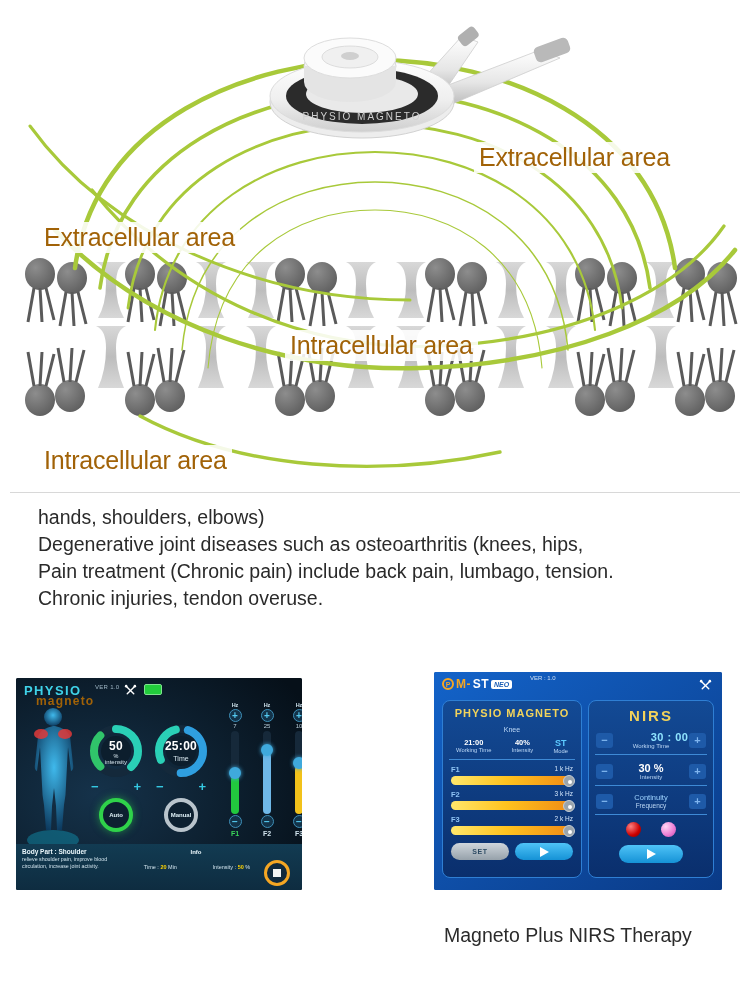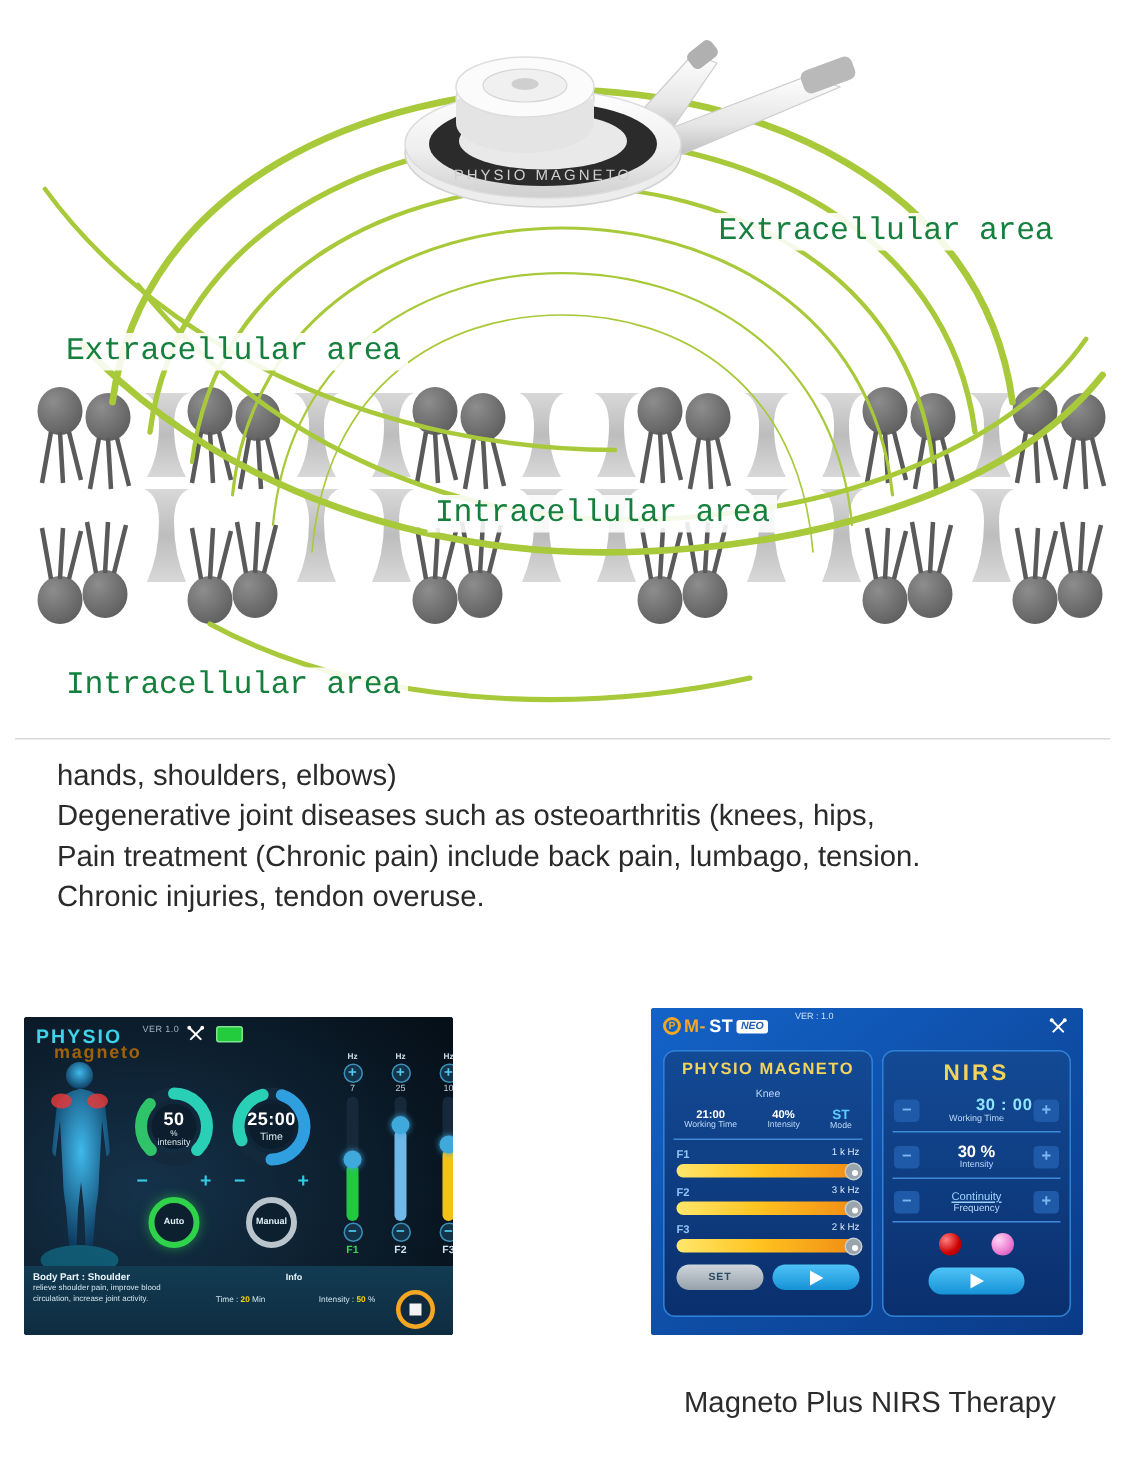--- a/index.html
+++ b/index.html
@@ -10,23 +10,23 @@
     overflow: hidden;
   }
   #page { position: relative; width: 750px; height: 985px; background:#fff; }
 
   
   #diagram { position: absolute; left:0; top:0; width:750px; height:488px; background:#fff; overflow:hidden; }
   #diagram svg.layer { position:absolute; left:0; top:0; width:750px; height:488px; }
 
   .diag-label {
     position: absolute;
-    font-family: Liberation Mono, monospace;
-    font-size: 21px;
-    color: #15803d;
+    font-family: Liberation Sans, sans-serif;
+    font-size: 25px;
+    color: #a16207;
     background: rgba(255,255,255,0.88);
     padding: 1px 5px;
     white-space: nowrap;
     letter-spacing: -0.2px;
   }
   #lbl-extra-right { left: 474px; top: 142px; }
   #lbl-extra-left  { left: 39px;  top: 222px; }
   #lbl-intra-mid   { left: 285px; top: 330px; }
   #lbl-intra-left  { left: 39px;  top: 445px; }
 
@@ -46,21 +46,21 @@
 
   .screen-shell { position:absolute; border-radius:2px; overflow:hidden; }
   #screen-left  { left:16px;  top:6px; width:286px; height:212px; background:#0a1722; }
   #screen-right { left:434px; top:0px; width:288px; height:218px; background:#0d4a9e; }
 
   .caption {
     position:absolute; font-size:19.5px; color:#2b2b2b;
     font-family:"Liberation Sans", sans-serif; white-space:nowrap;
   }
   #cap-left  { left:45px;  top:252px; }
-  #cap-right { left:456px; top:252px; }
+  #cap-right { left:444px; top:252px; }
 
   
   .lsc { position:absolute; font-family:"Liberation Sans", sans-serif; }
   #ls-logo1 { left:8px; top:5px; font-size:13px; font-weight:bold; color:#3fd2e8; letter-spacing:1.4px;text-align:right; }
   #ls-logo2 { left:20px; top:16px; font-size:12px; font-weight:bold; color:#a16207; letter-spacing:1.2px; }
   #ls-ver   { left:79px; top:6px; font-size:6px; color:#9fb6c4; letter-spacing:0.3px; }
   #ls-tools { left:108px; top:5px; width:13px; height:13px; }
   #ls-batt  { left:128px; top:6px; width:18px; height:11px; background:#22cc3c; border:1px solid #7fe38f; border-radius:2px; }
 
   
@@ -156,21 +156,21 @@
   #btn-play-nirs { width:64px; height:18px; margin:0 auto; }
   .tri { width:0; height:0; border-left:9px solid #ffffff; border-top:5.5px solid transparent; border-bottom:5.5px solid transparent; }
 
   .nirs-row { display:flex; align-items:center; justify-content:space-between; padding:0 7px; margin-top:7px; }
   .nirs-pm { width:17px; height:15px; border-radius:3px; background:#1e5aa8; color:#7fb5ef;
              font-size:11px; font-weight:bold; display:flex; align-items:center; justify-content:center; line-height:1;}
   .nirs-mid { text-align:center; flex:1; }
   .nirs-mid .v  { font-size:11px; color:#8fe4ff; font-weight:bold; letter-spacing:0.5px;padding-left:37px; }
   .nirs-mid .v2 { font-size:11px; color:#ffffff; font-weight:bold; }
   .nirs-mid .k  { font-size:6px; color:#bcd8f6; }
-  .nirs-mid .c1 { font-size:7.5px; color:#9ed3ff;text-decoration:underline; }
+  .nirs-mid .c1 { font-size:7.5px; color:#9ed3ff; }
   .nirs-mid .c2 { font-size:6.5px; color:#bcd8f6; }
   .nirs-sep { height:1px; background:#3e8ad6; margin:5px 6px 0; }
   #nirs-lamps { display:flex; justify-content:center; gap:20px; margin-top:7px; }
   .lamp { width:15px; height:15px; border-radius:50%; }
   #lamp-red { background:radial-gradient(circle at 32% 30%, #ff8080, #cc0000 60%, #7a0000); }
   #lamp-pink{ background:radial-gradient(circle at 32% 30%, #ffd6f5, #ec7ad2 60%, #b348a0); }
 </style>
 </head>
 <body>
 

